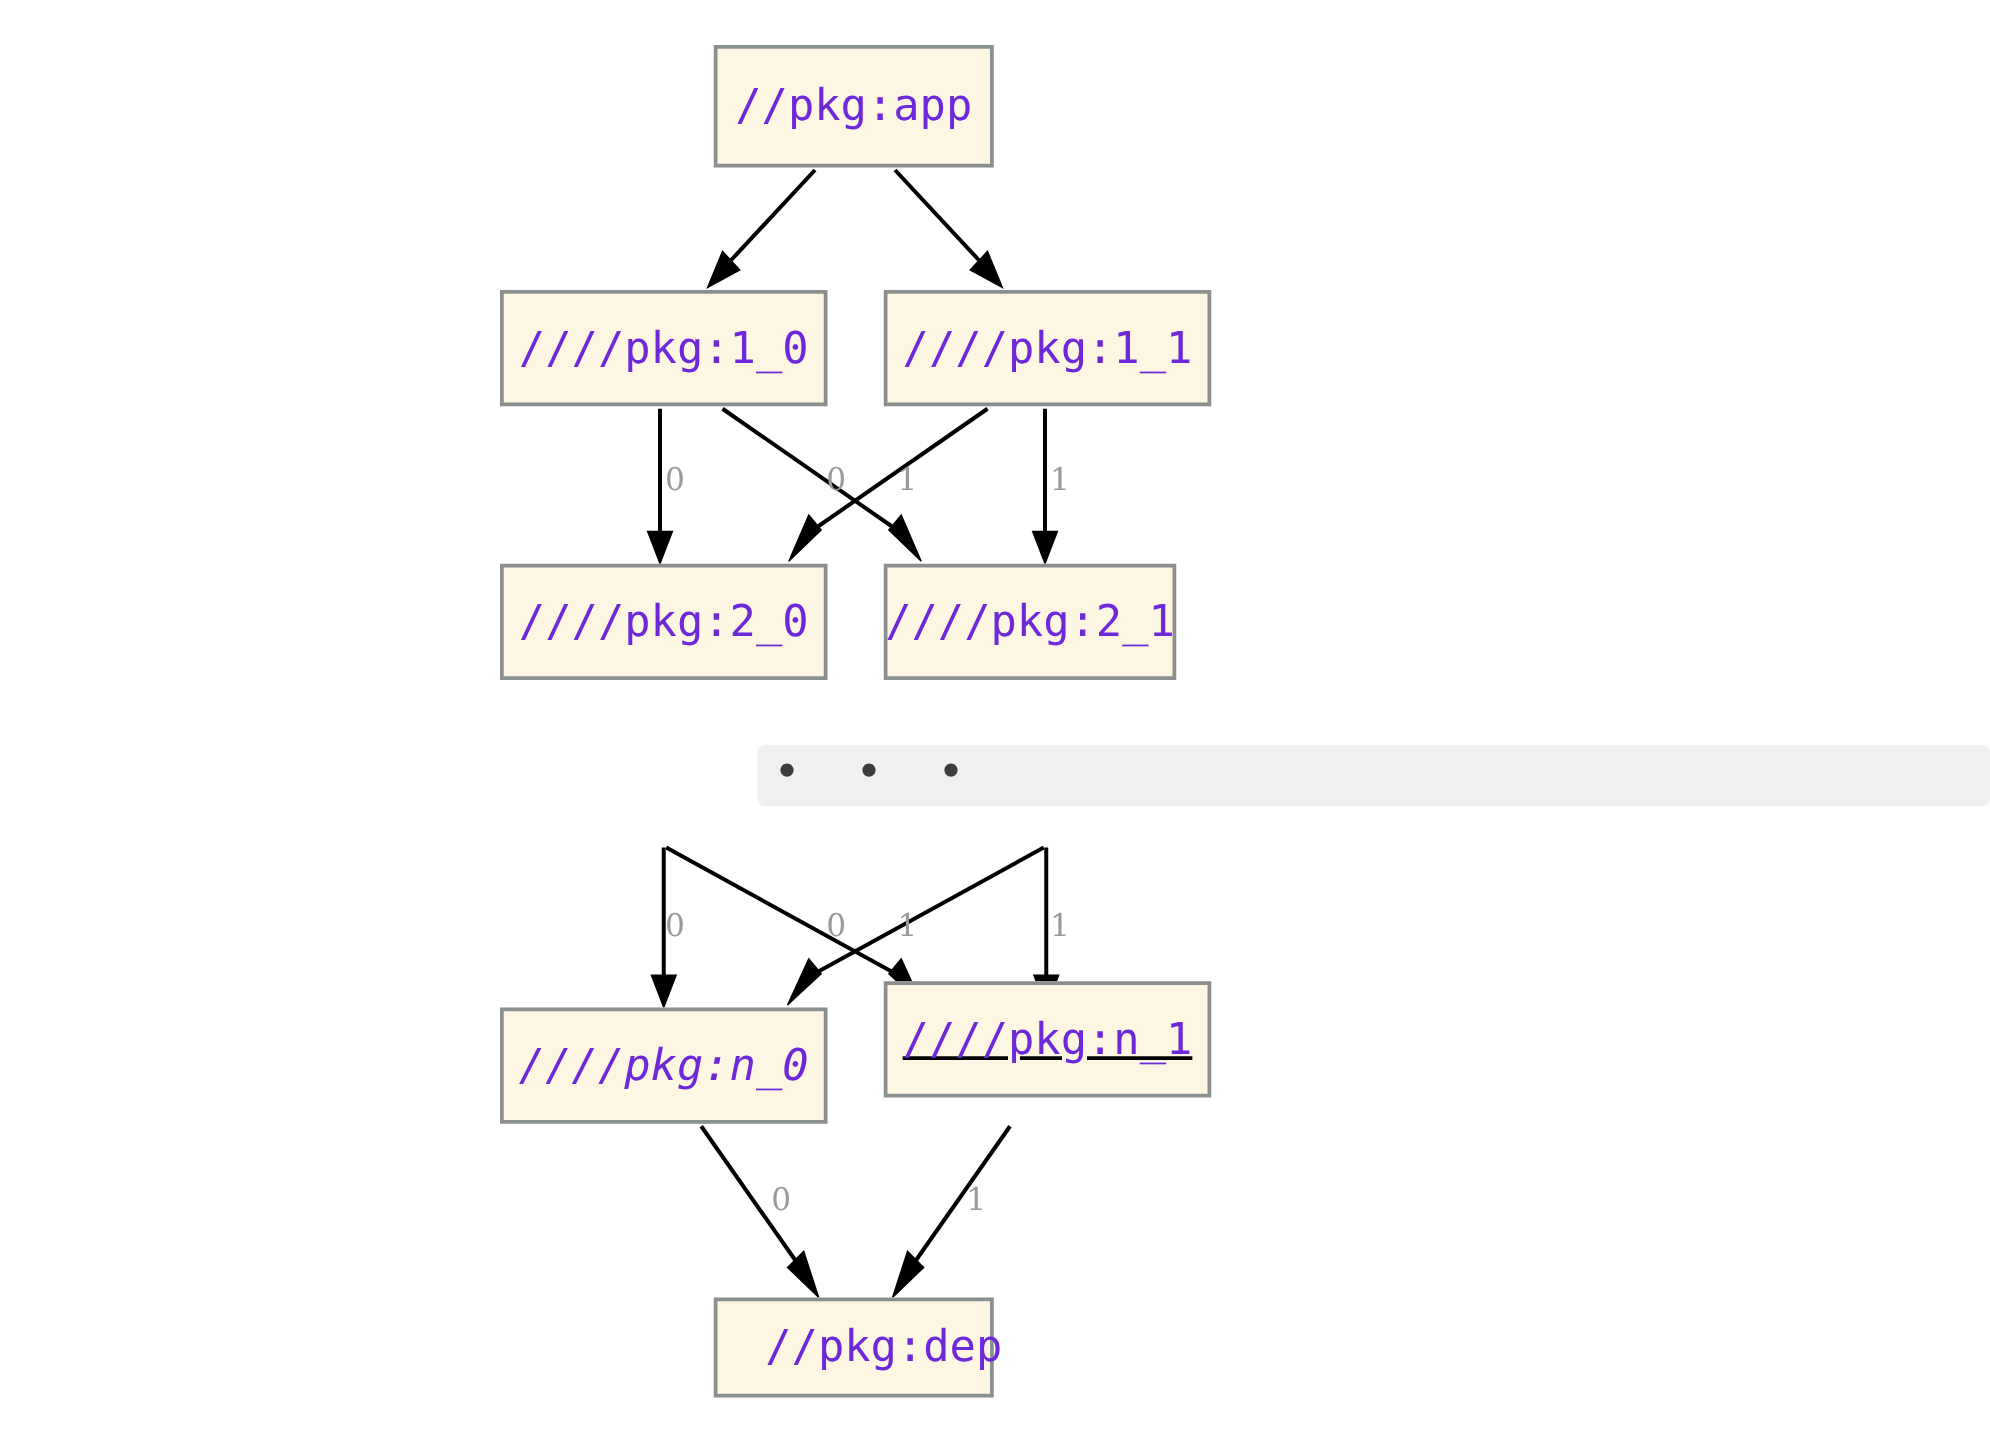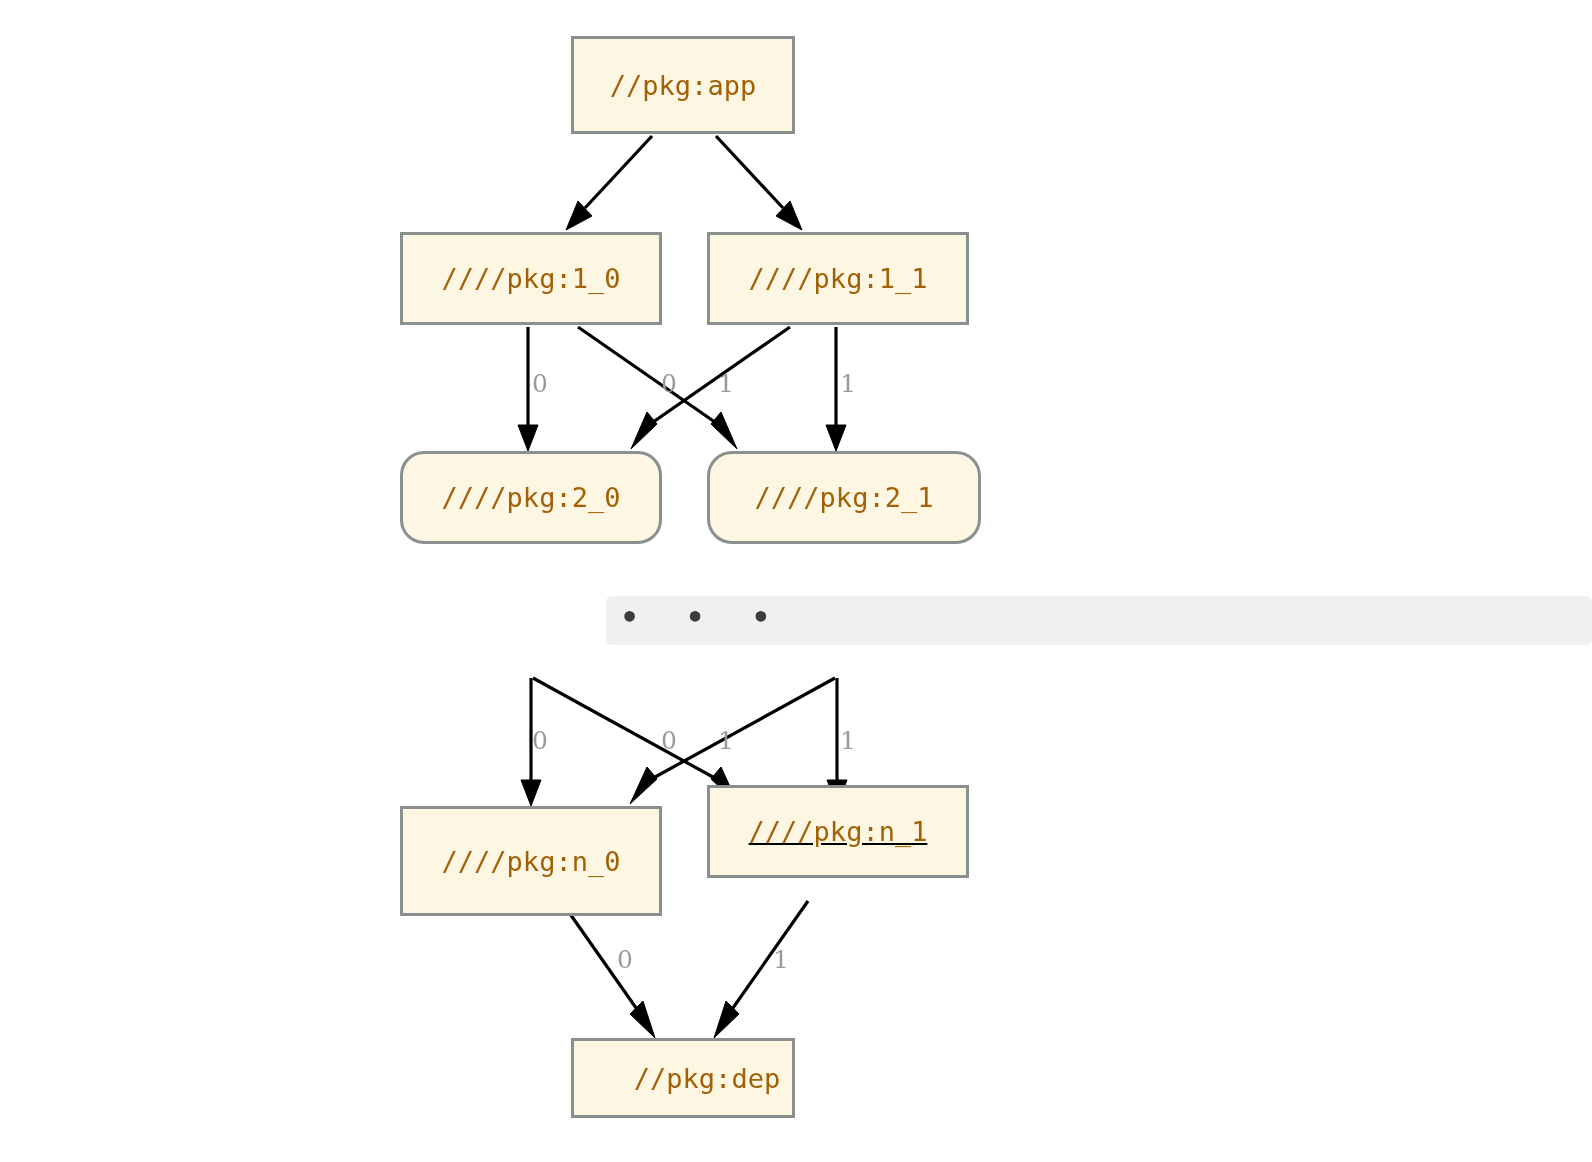--- a/index.html
+++ b/index.html
@@ -24,22 +24,22 @@
     position: absolute;
     box-sizing: border-box;
     background: #fdf6e3;
     border: 3px solid #8a9090;
     display: flex;
     align-items: center;
     justify-content: center;
   }
   .node-label {
     font-family: "DejaVu Sans Mono", monospace;
-    font-size: 27px;
-    color: #a16207;
+    font-size: 35px;
+    color: #6d28d9;
     letter-spacing: 0px;
     white-space: nowrap;
     user-select: none;
   }
   .edge-label {
     position: absolute;
     font-family: "DejaVu Serif", serif;
     font-size: 25px;
     color: #9a9a9a;
     white-space: nowrap;
@@ -154,29 +154,29 @@
   </div>
 
   <div class="node-box" style="left:400px; top:232px; width:262px; height:93px;">
     <span class="node-label">////pkg:1_0</span>
   </div>
 
   <div class="node-box" style="left:707px; top:232px; width:262px; height:93px;text-align:right;">
     <span class="node-label">////pkg:1_1</span>
   </div>
 
-  <div class="node-box" style="left:400px; top:451px; width:262px; height:93px;border-radius:24px;">
+  <div class="node-box" style="left:400px; top:451px; width:262px; height:93px;">
     <span class="node-label">////pkg:2_0</span>
   </div>
 
-  <div class="node-box" style="left:707px; top:451px; width:274px; height:93px;border-radius:25px;">
+  <div class="node-box" style="left:707px; top:451px; width:234px; height:93px;">
     <span class="node-label">////pkg:2_1</span>
   </div>
 
-  <div class="node-box" style="left:400px; top:806px; width:262px; height:110px;">
+  <div class="node-box" style="left:400px; top:806px; width:262px; height:93px;font-style:italic;">
     <span class="node-label">////pkg:n_0</span>
   </div>
 
   <div class="node-box" style="left:707px; top:785px; width:262px; height:93px;text-decoration:underline;">
     <span class="node-label">////pkg:n_1</span>
   </div>
 
   <div class="node-box" style="left:571px; top:1038px; width:224px; height:80px;padding-left:48px;">
     <span class="node-label">//pkg:dep</span>
   </div>

